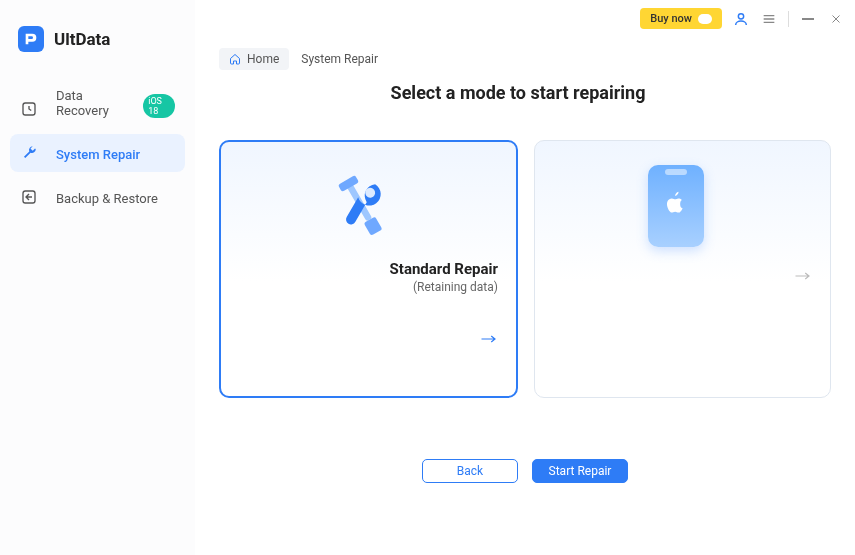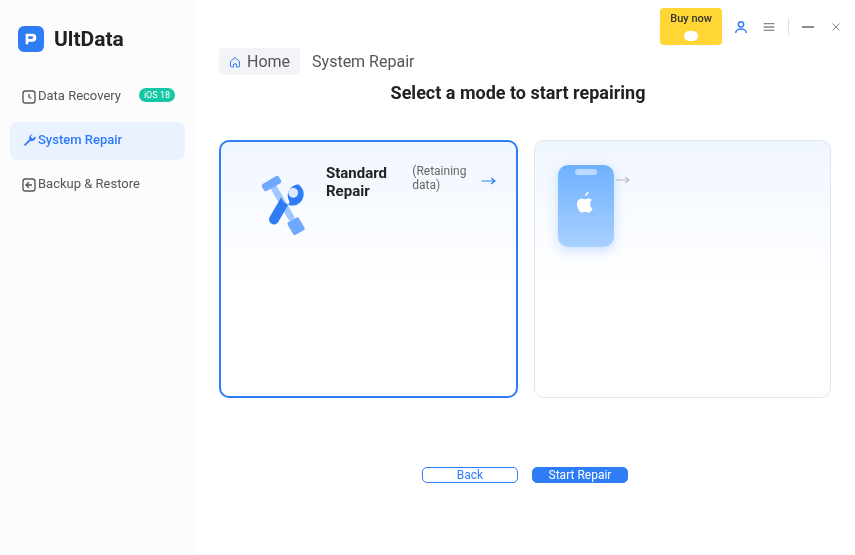--- a/index.html
+++ b/index.html
@@ -2,53 +2,53 @@
 <html><head>
 <meta charset="utf-8">
 <style>
   * { box-sizing: border-box; margin: 0; padding: 0; font-family: -apple-system, BlinkMacSystemFont, "Segoe UI", Roboto, sans-serif; }
   body { background: #f5f5f7; width: 855px; height: 555px; overflow: hidden; }
   .window { width: 855px; height: 555px; background: #fff; position: relative; display: flex; }
   .sidebar { width: 195px; height: 100%; background: #fcfcfd; padding: 20px 10px 0 10px; }
   .logo-row { display: flex; align-items: center; gap: 10px; padding: 6px 8px 20px 8px; }
   .logo-box { width: 26px; height: 26px; background: #2e7cf6; border-radius: 6px; display: flex; align-items: center; justify-content: center; }
   .logo-box svg { width: 16px; height: 16px; }
-  .logo-text { font-weight: 700; font-size: 21px; color: #222; }
-  .nav-item { display: flex; align-items: flex-start; gap: 0; padding: 10px 10px; margin: 6px 0; border-radius: 8px; font-size: 13px; color: #555; cursor: pointer; }
+  .logo-text { font-weight: 700; font-size: 17px; color: #222; }
+  .nav-item { display: flex; align-items: flex-end; gap: 18px; padding: 10px 10px; margin: 6px 0; border-radius: 8px; font-size: 13px; color: #555; cursor: pointer; }
   .nav-item.active { background: #eaf2ff; color: #2e7cf6; font-weight: 500; }
   .nav-item .icon { width: 18px; height: 18px; display: flex; align-items: center; justify-content: center; }
   .nav-item .icon svg { width: 18px; height: 18px; }
   .badge { background: #16c6a4; color: #fff; font-size: 9px; font-weight: 400; border-radius: 12px; padding: 2px 5px; margin-left: auto; }
   .main { flex: 1; height: 100%; position: relative; background:#fff; }
   .titlebar { position: absolute; top: 8px; right: 10px; display: flex; align-items: center; gap: 10px; }
-  .buy-btn { background: #ffd633; color: #333; font-size: 11px; font-weight: 500; padding: 4px 10px; border-radius: 4px; display: flex; align-items: center; gap: 6px; cursor: pointer; flex-direction: column; }
+  .buy-btn { background: #ffd633; color: #333; font-size: 11px; font-weight: 500; padding: 4px 10px; border-radius: 4px; display: flex; align-items: center; gap: 6px; cursor: pointer; }
   .buy-btn .cloud { width: 14px; height: 10px; background: #fff; border-radius: 6px; position: relative; }
   .tb-icon { width: 18px; height: 18px; display: flex; align-items: center; justify-content: center; color: #888; cursor: pointer; }
   .tb-icon.user { color: #2e7cf6; }
   .tb-icon svg { width: 16px; height: 16px; }
   .tb-min { width: 12px; height: 2px; background: #888; }
   .tb-close svg { width: 12px; height: 12px; }
-  .breadcrumb { position: absolute; top: 48px; left: 24px; display: flex; align-items: center; gap: 12px; font-size: 16px; }
+  .breadcrumb { position: absolute; top: 48px; left: 24px; display: flex; align-items: center; gap: 12px; font-size: 12px; }
   .bc-home { display: flex; align-items: center; gap: 6px; background: #f2f4f7; padding: 4px 10px; border-radius: 4px; color: #555; cursor: pointer; }
   .bc-home svg { width: 12px; height: 12px; color: #2e7cf6; }
   .bc-current { color: #555; }
   .page-title { position: absolute; top: 82px; left: 0; right: 14px; text-align: center; font-weight: 700; font-size: 18px; color: #222; }
   .cards { position: absolute; top: 140px; left: 24px; right: 24px; display: flex; gap: 16px; }
-  .card { flex: 1; border: 1px solid #dfe6ef; border-radius: 10px; background: linear-gradient(180deg, #f0f6ff 0%, #fff 55%); padding: 22px 18px 14px 23px; text-align: left; cursor: pointer; position: relative; min-height: 258px; display: flex; flex-direction: row; }
+  .card { flex: 1; border: 1px solid #dfe6ef; border-radius: 10px; background: linear-gradient(180deg, #f0f6ff 0%, #fff 55%); padding: 22px 18px 14px 4px; text-align: right; cursor: pointer; position: relative; min-height: 258px; display: flex; flex-direction: column; }
   .card.selected { border: 2px solid #2e7cf6; }
   .card-illus { height: 86px; display: flex; align-items: center; justify-content: center; margin-bottom: 10px; }
   .card h3 { font-size: 15px; font-weight: 700; color: #222; margin-bottom: 2px; }
   .card .sub { font-size: 12px; color: #666; margin-bottom: 28px; }
   .card .desc { font-size: 11px; color: #888; line-height: 1.55; flex: 1; }
   .card .arrow { margin-top: 8px; color: #2e7cf6; }
   .card.selected .arrow { color: #2e7cf6; }
   .card:not(.selected) .arrow { color: #bbb; }
   .card .arrow svg { width: 18px; height: 12px; }
   .footer-btns { position: absolute; bottom: 72px; left: 0; right: 0; display: flex; justify-content: center; gap: 14px; }
-  .btn { width: 96px; height: 16px; border-radius: 5px; font-size: 12px; display: flex; align-items: center; justify-content: center; cursor: pointer; }
+  .btn { width: 96px; height: 24px; border-radius: 5px; font-size: 12px; display: flex; align-items: center; justify-content: center; cursor: pointer; }
   .btn-outline { border: 1px solid #2e7cf6; color: #2e7cf6; background: #fff; }
   .btn-primary { background: #2e7cf6; color: #fff; border: 1px solid #2e7cf6; }
   
   .tools svg { width: 82px; height: 82px; }
   .phone { width: 56px; height: 82px; background: linear-gradient(180deg,#6fb1ff,#a8d0ff); border-radius: 10px; position: relative; box-shadow: 0 4px 12px rgba(100,160,255,0.3); }
   .phone::before { content: ""; position: absolute; top: 4px; left: 50%; transform: translateX(-50%); width: 22px; height: 6px; background: rgba(255,255,255,0.5); border-radius: 3px; }
   .phone .apple { position: absolute; top: 50%; left: 50%; transform: translate(-50%,-55%); }
   .phone .apple svg { width: 20px; height: 24px; fill: #fff; }
 </style>
 </head>

